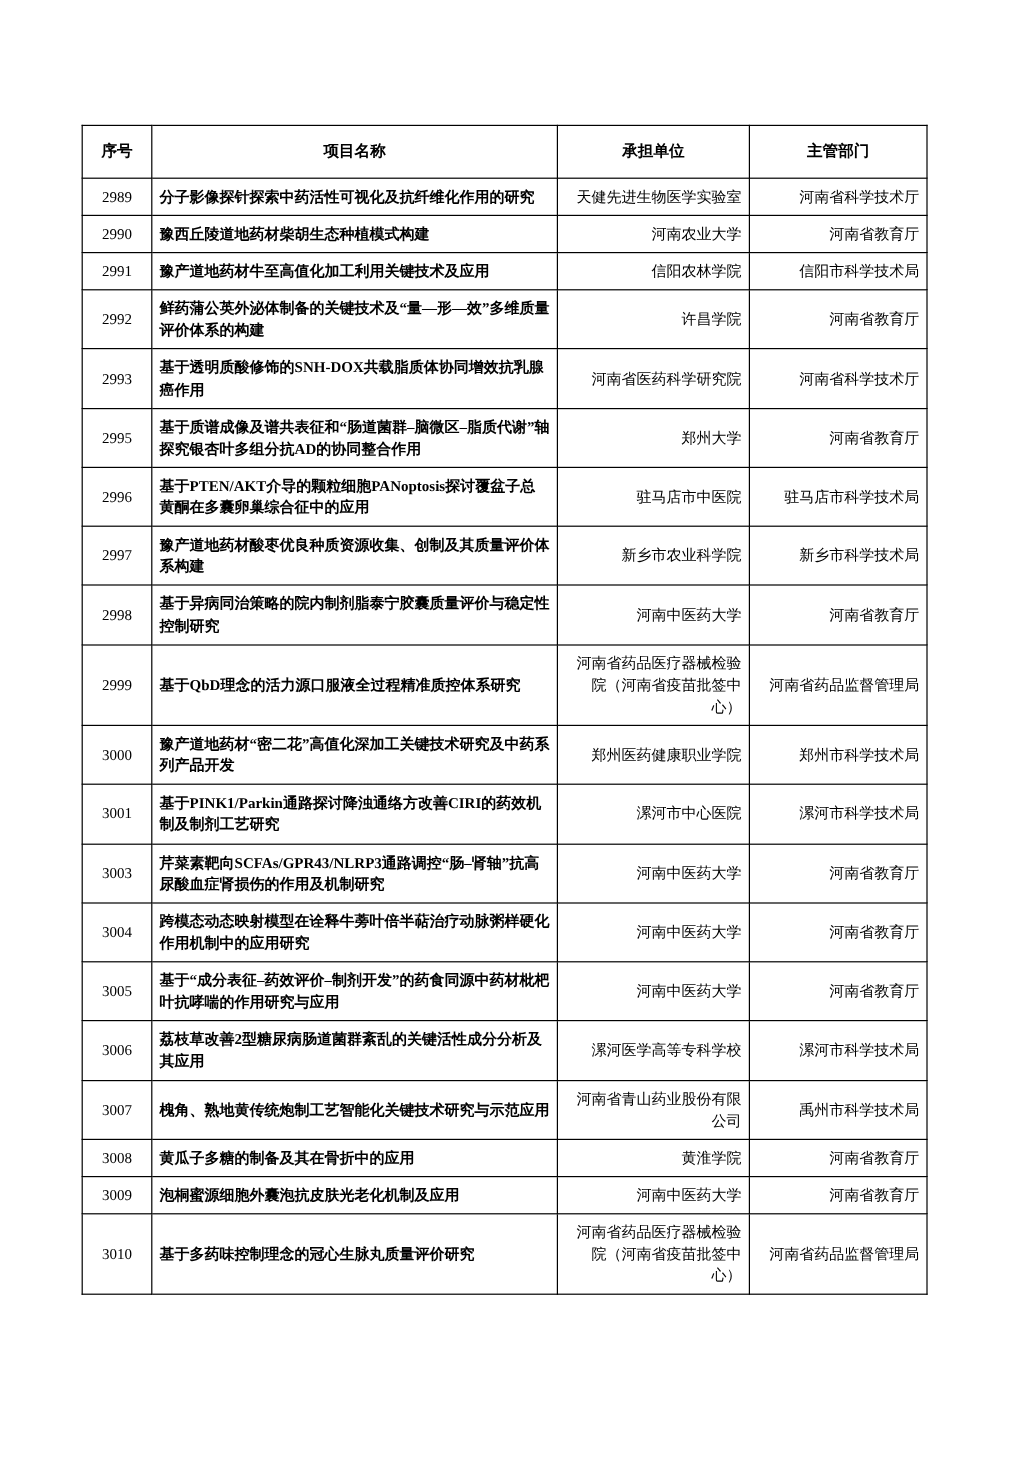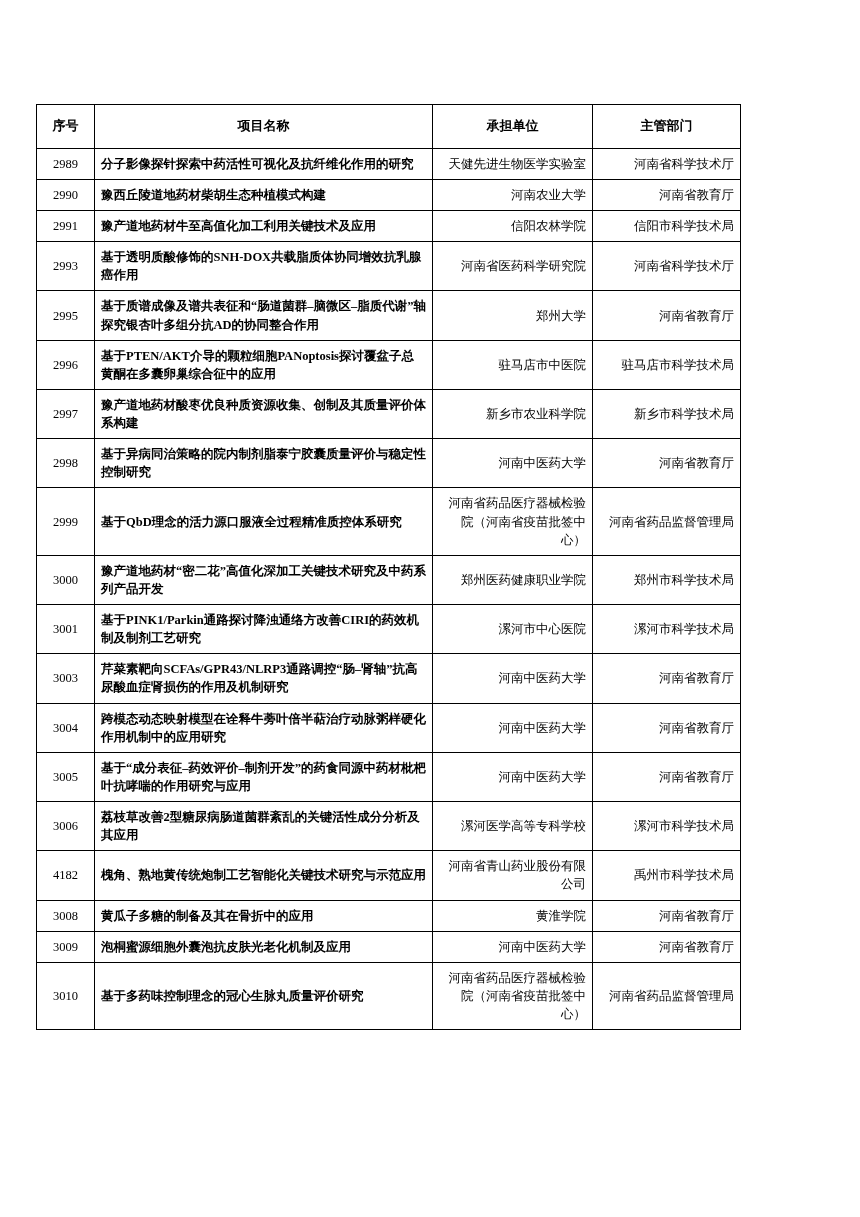--- a/index.html
+++ b/index.html
@@ -11,21 +11,21 @@
     width: 860px;
     height: 1217px;
     font-family: "Liberation Serif", "DejaVu Serif", serif;
     color: #000000;
   }
   .page {
     position: relative;
     width: 860px;
     height: 1000px;
     box-sizing: border-box;
-    padding: 104px 78px 0 36px;
+    padding: 104px 78px 0 68px;
   }
   table.project-table {
     width: 704px;
     border-collapse: collapse;
     table-layout: fixed;
   }
   table.project-table th,
   table.project-table td {
     border: 1px solid #000000;
     padding: 6px 6px;
@@ -121,20 +121,34 @@
           </td>
           <td class="unit">
             <span class="cell-text">信阳农林学院</span>
           </td>
           <td class="dept">
             <span class="cell-text">信阳市科学技术局</span>
           </td>
         </tr>
         <tr>
           <td class="no">
+            <span class="cell-text">2992</span>
+          </td>
+          <td class="name">
+            <span class="cell-text">鲜药蒲公英外泌体制备的关键技术及“量—形—效”多维质量评价体系的构建</span>
+          </td>
+          <td class="unit">
+            <span class="cell-text">许昌学院</span>
+          </td>
+          <td class="dept">
+            <span class="cell-text">河南省教育厅</span>
+          </td>
+        </tr>
+        <tr>
+          <td class="no">
             <span class="cell-text">2993</span>
           </td>
           <td class="name">
             <span class="cell-text">基于透明质酸修饰的SNH-DOX共载脂质体协同增效抗乳腺癌作用</span>
           </td>
           <td class="unit">
             <span class="cell-text">河南省医药科学研究院</span>
           </td>
           <td class="dept">
             <span class="cell-text">河南省科学技术厅</span>
@@ -289,21 +303,21 @@
           </td>
           <td class="unit">
             <span class="cell-text">漯河医学高等专科学校</span>
           </td>
           <td class="dept">
             <span class="cell-text">漯河市科学技术局</span>
           </td>
         </tr>
         <tr>
           <td class="no">
-            <span class="cell-text">4182</span>
+            <span class="cell-text">3007</span>
           </td>
           <td class="name">
             <span class="cell-text">槐角、熟地黄传统炮制工艺智能化关键技术研究与示范应用</span>
           </td>
           <td class="unit">
             <span class="cell-text">河南省青山药业股份有限公司</span>
           </td>
           <td class="dept">
             <span class="cell-text">禹州市科学技术局</span>
           </td>

